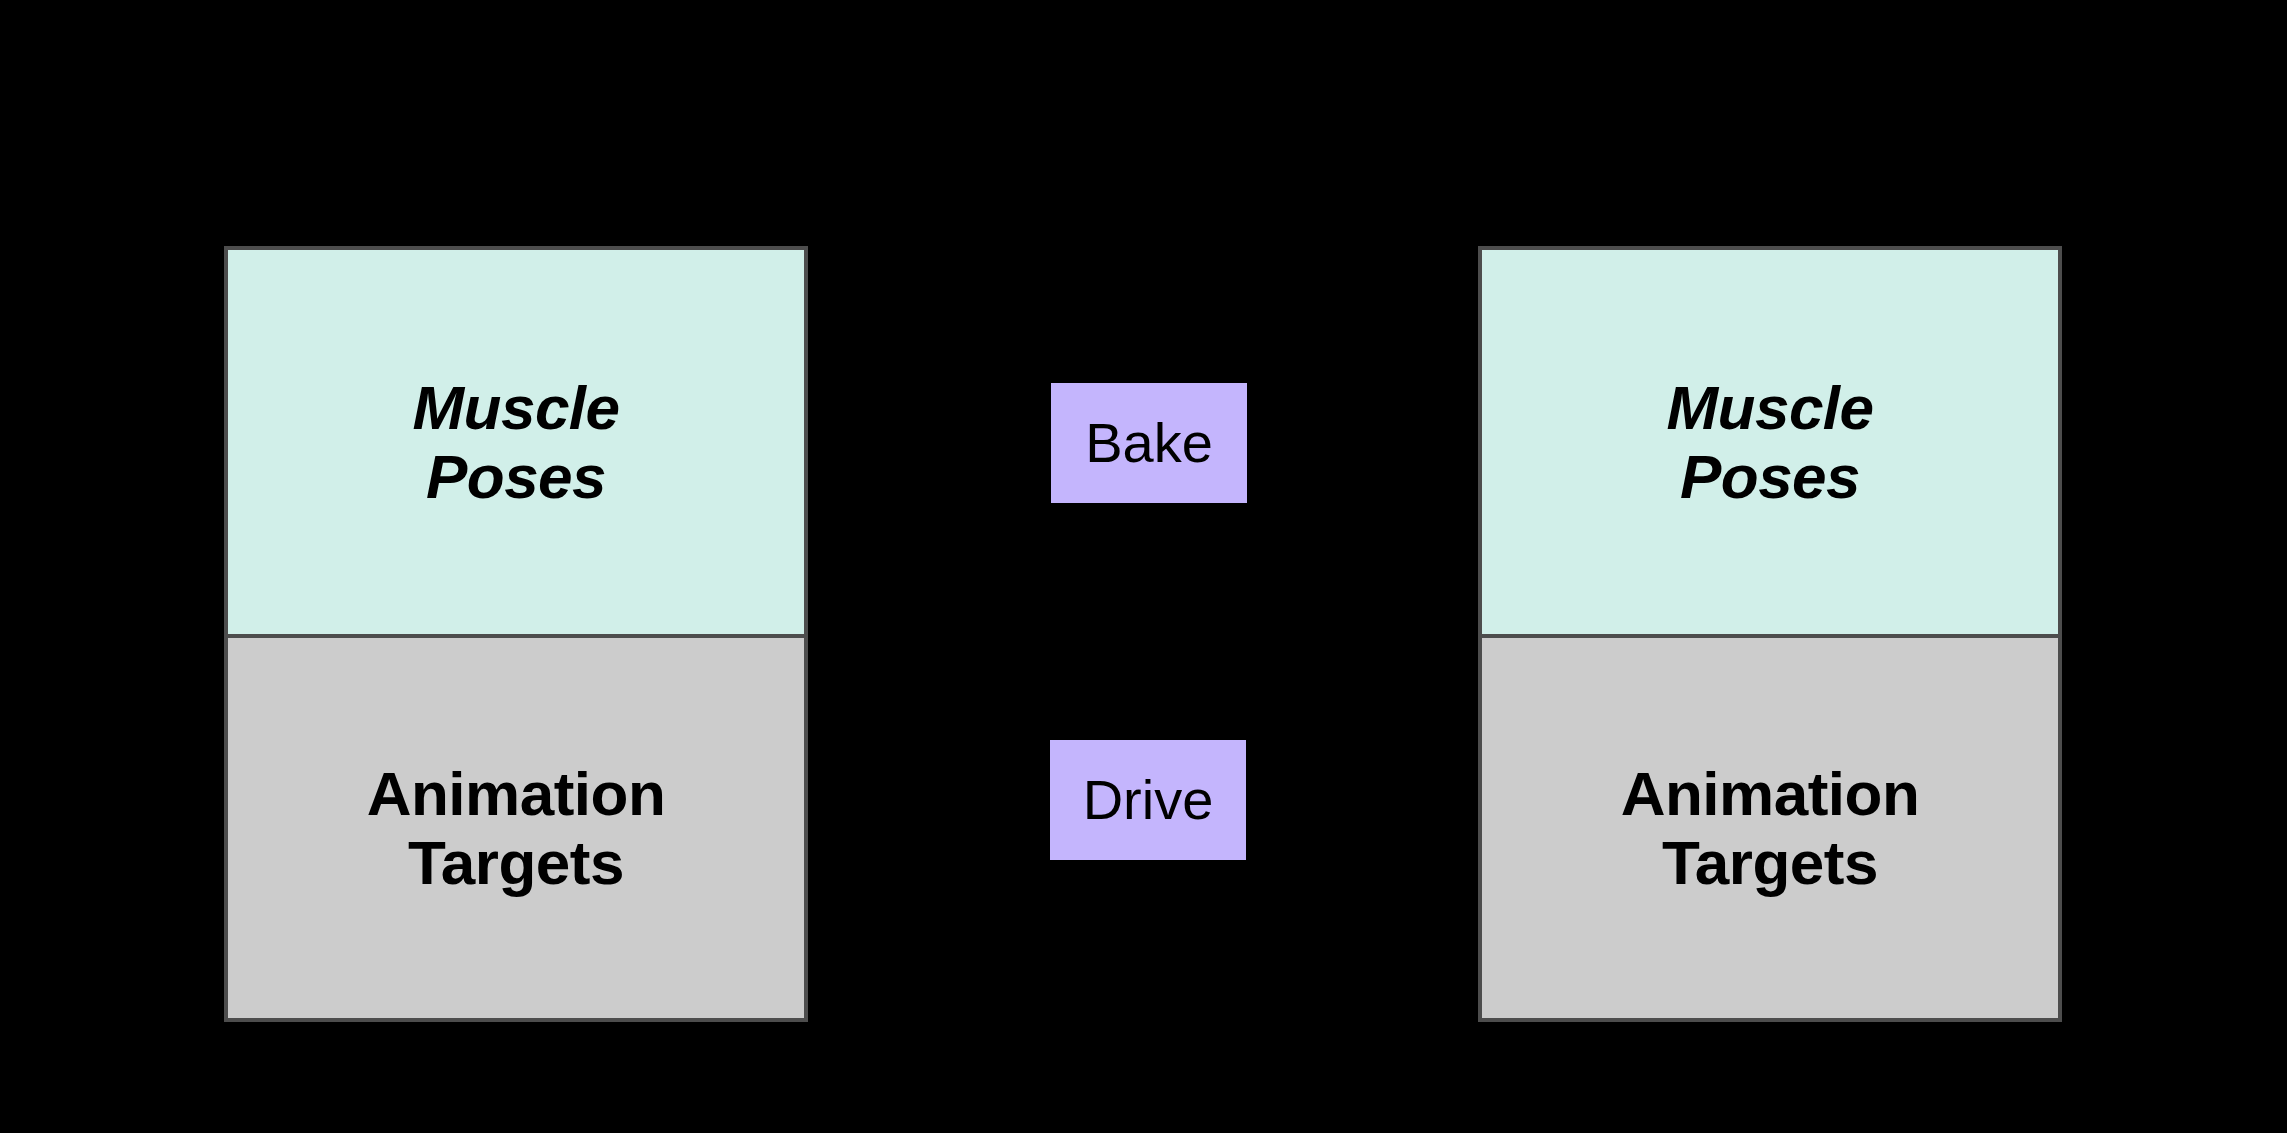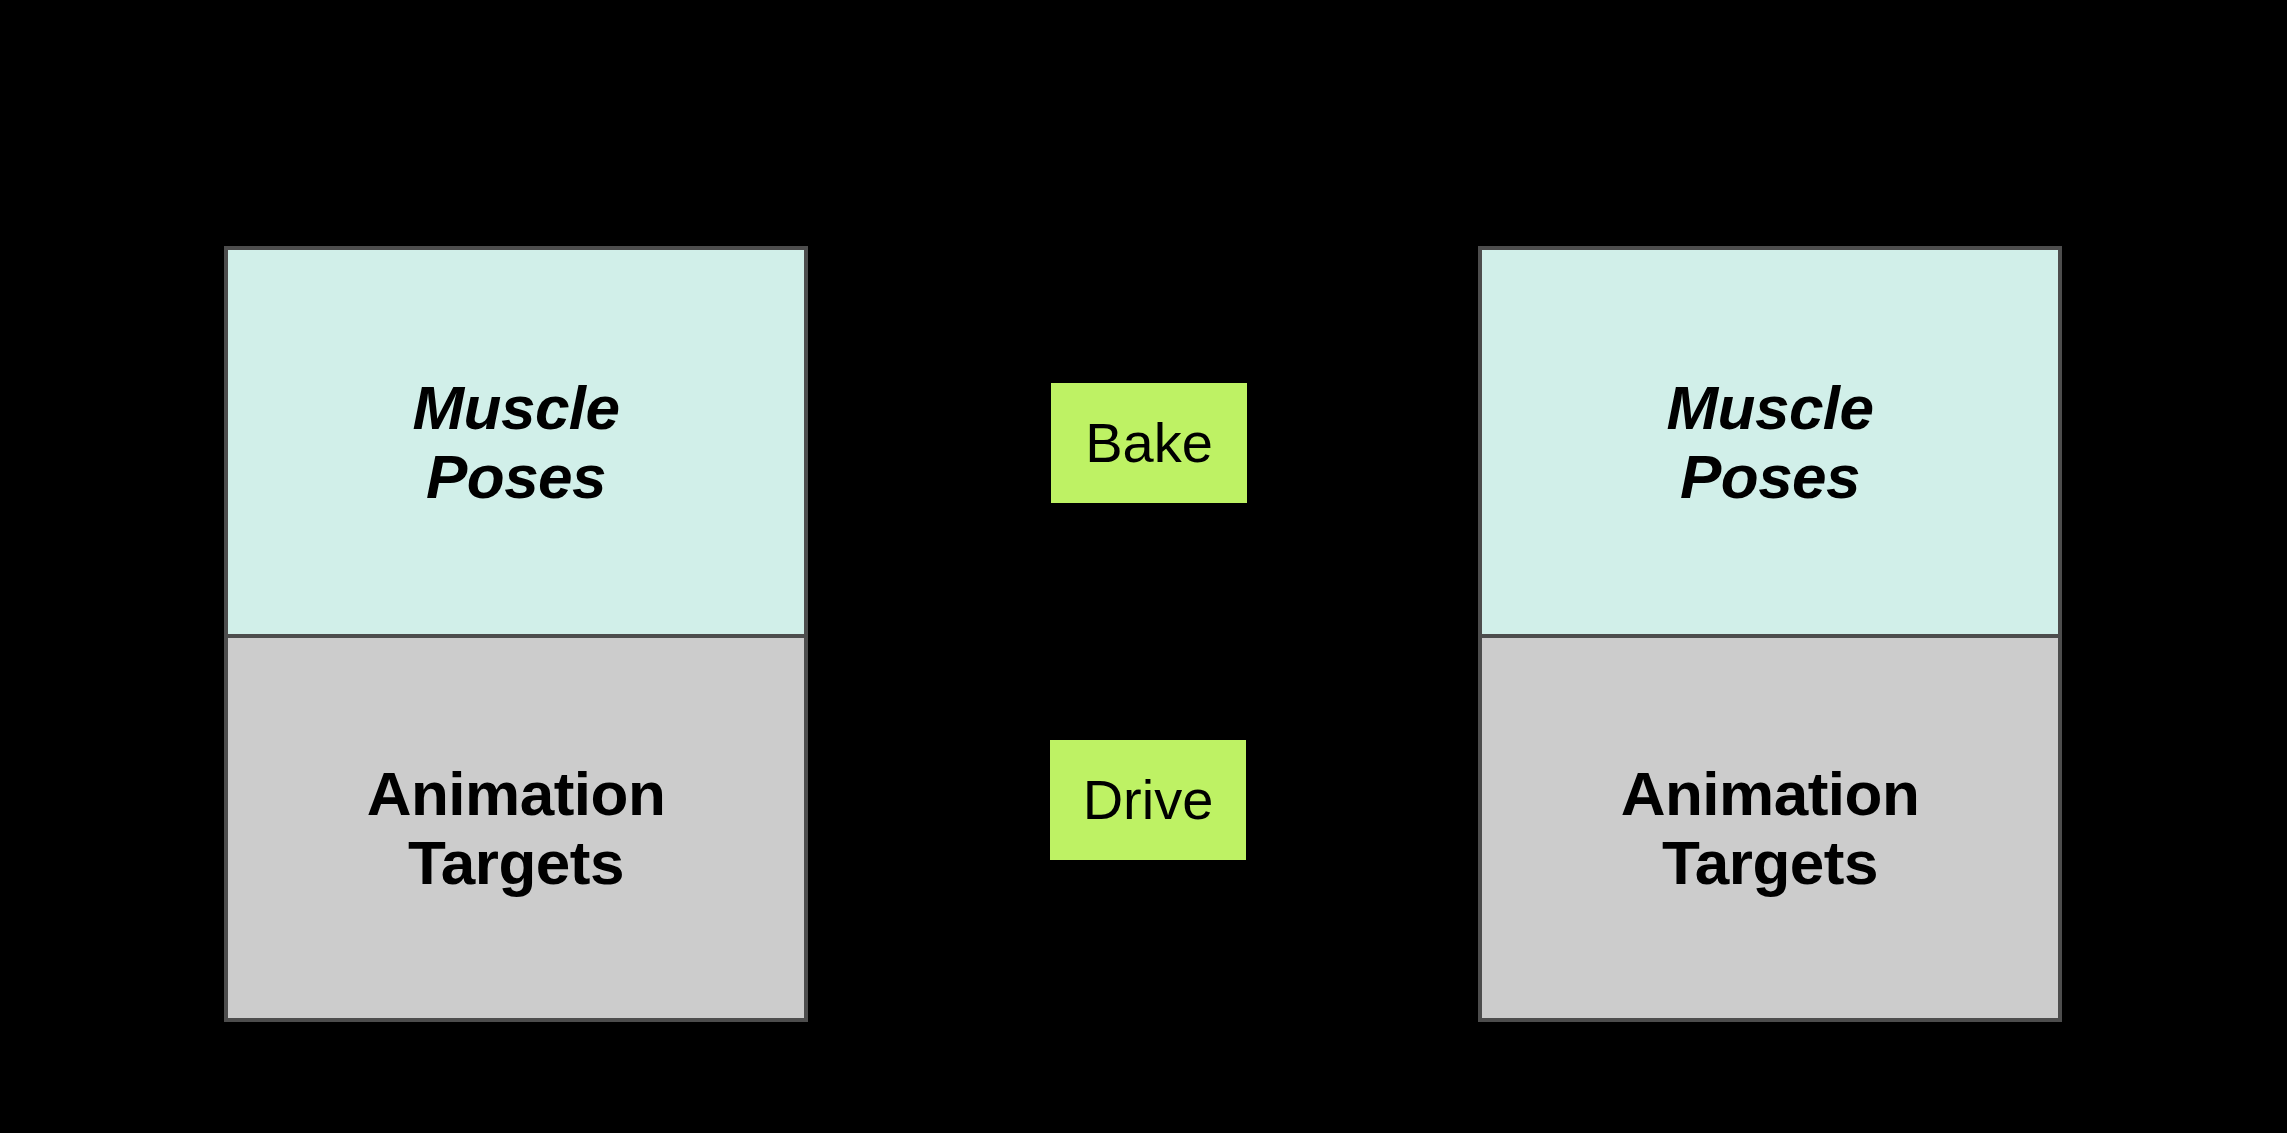--- a/index.html
+++ b/index.html
@@ -63,21 +63,21 @@
     position: absolute;
     left: 0; top: 0;
     width: 2287px;
     height: 1133px;
     pointer-events: none;
   }
 
   
   .edge-label {
     position: absolute;
-    background: #bef264;
+    background: #c4b5fd;
     color: #000000;
     font-size: 56px;
     font-weight: normal;
     line-height: 1;
     display: flex;
     align-items: center;
     justify-content: center;
     white-space: nowrap;
   }
   #edge-label-bake  { left: 1051px; top: 383px; width: 196px; height: 120px; }

